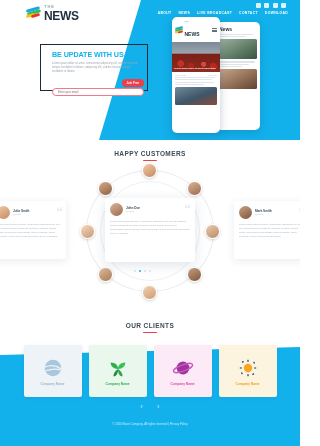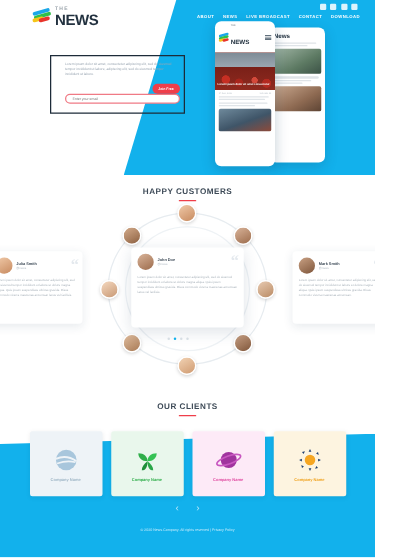--- a/index.html
+++ b/index.html
@@ -191,20 +191,21 @@
     <nav class="nav">
       <a href="#">ABOUT</a>
       <a href="#">NEWS</a>
       <a href="#">LIVE BROADCAST</a>
       <a href="#">CONTACT</a>
       <a href="#">DOWNLOAD</a>
     </nav>
 
     <div class="hero-card"></div>
     <div class="hero-inner">
+      <div class="hero-title">BE UPDATE WITH US</div>
       <div class="hero-text">Lorem ipsum dolor sit amet, consectetur adipiscing elit, sed do eiusmod tempor incididunt ut labore, adipiscing elit, sed do eiusmod tempor incididunt ut labore.</div>
       <div class="signup">
         <input type="text" placeholder="Enter your email" style="">
         <button>Join Free</button>
       </div>
     </div>
 
     <div class="phone2">
       <div class="ph2-title">News</div>
       <div style="padding:0 3px;">

